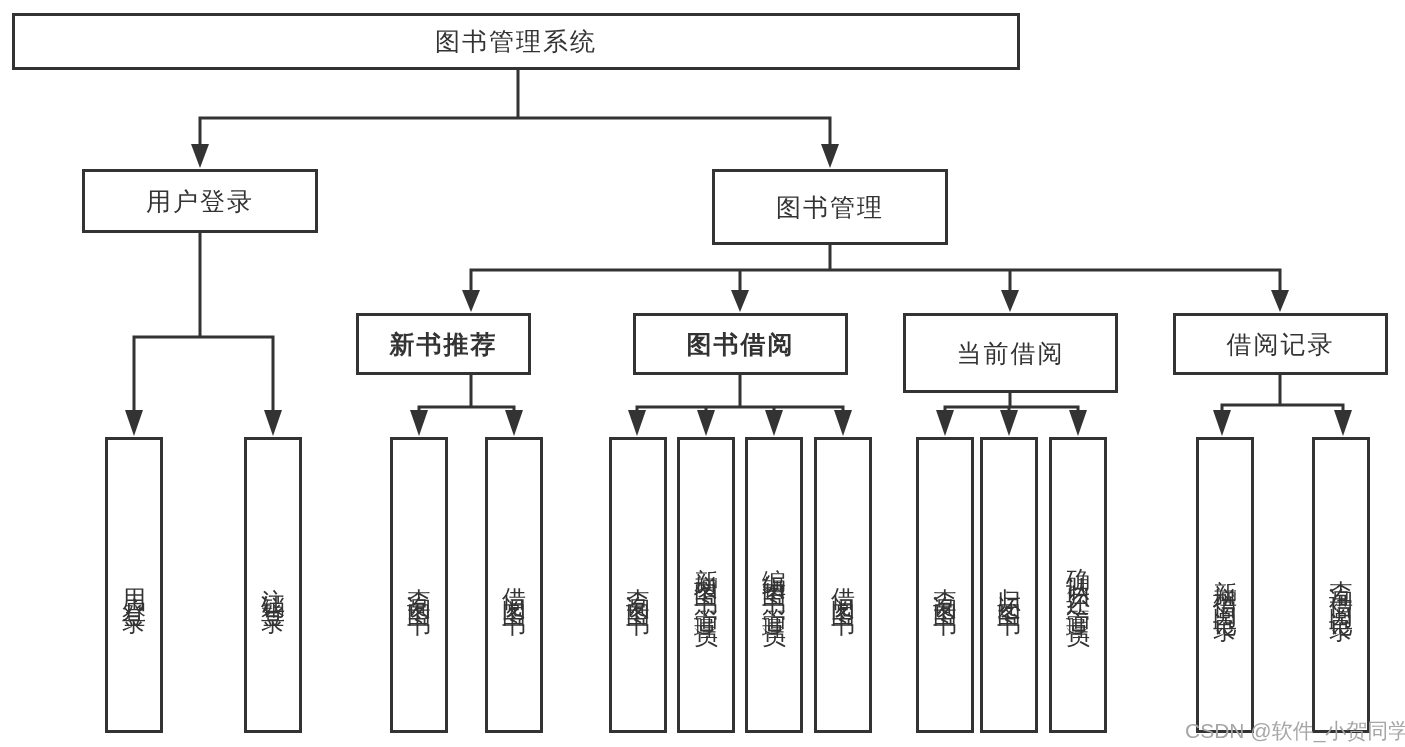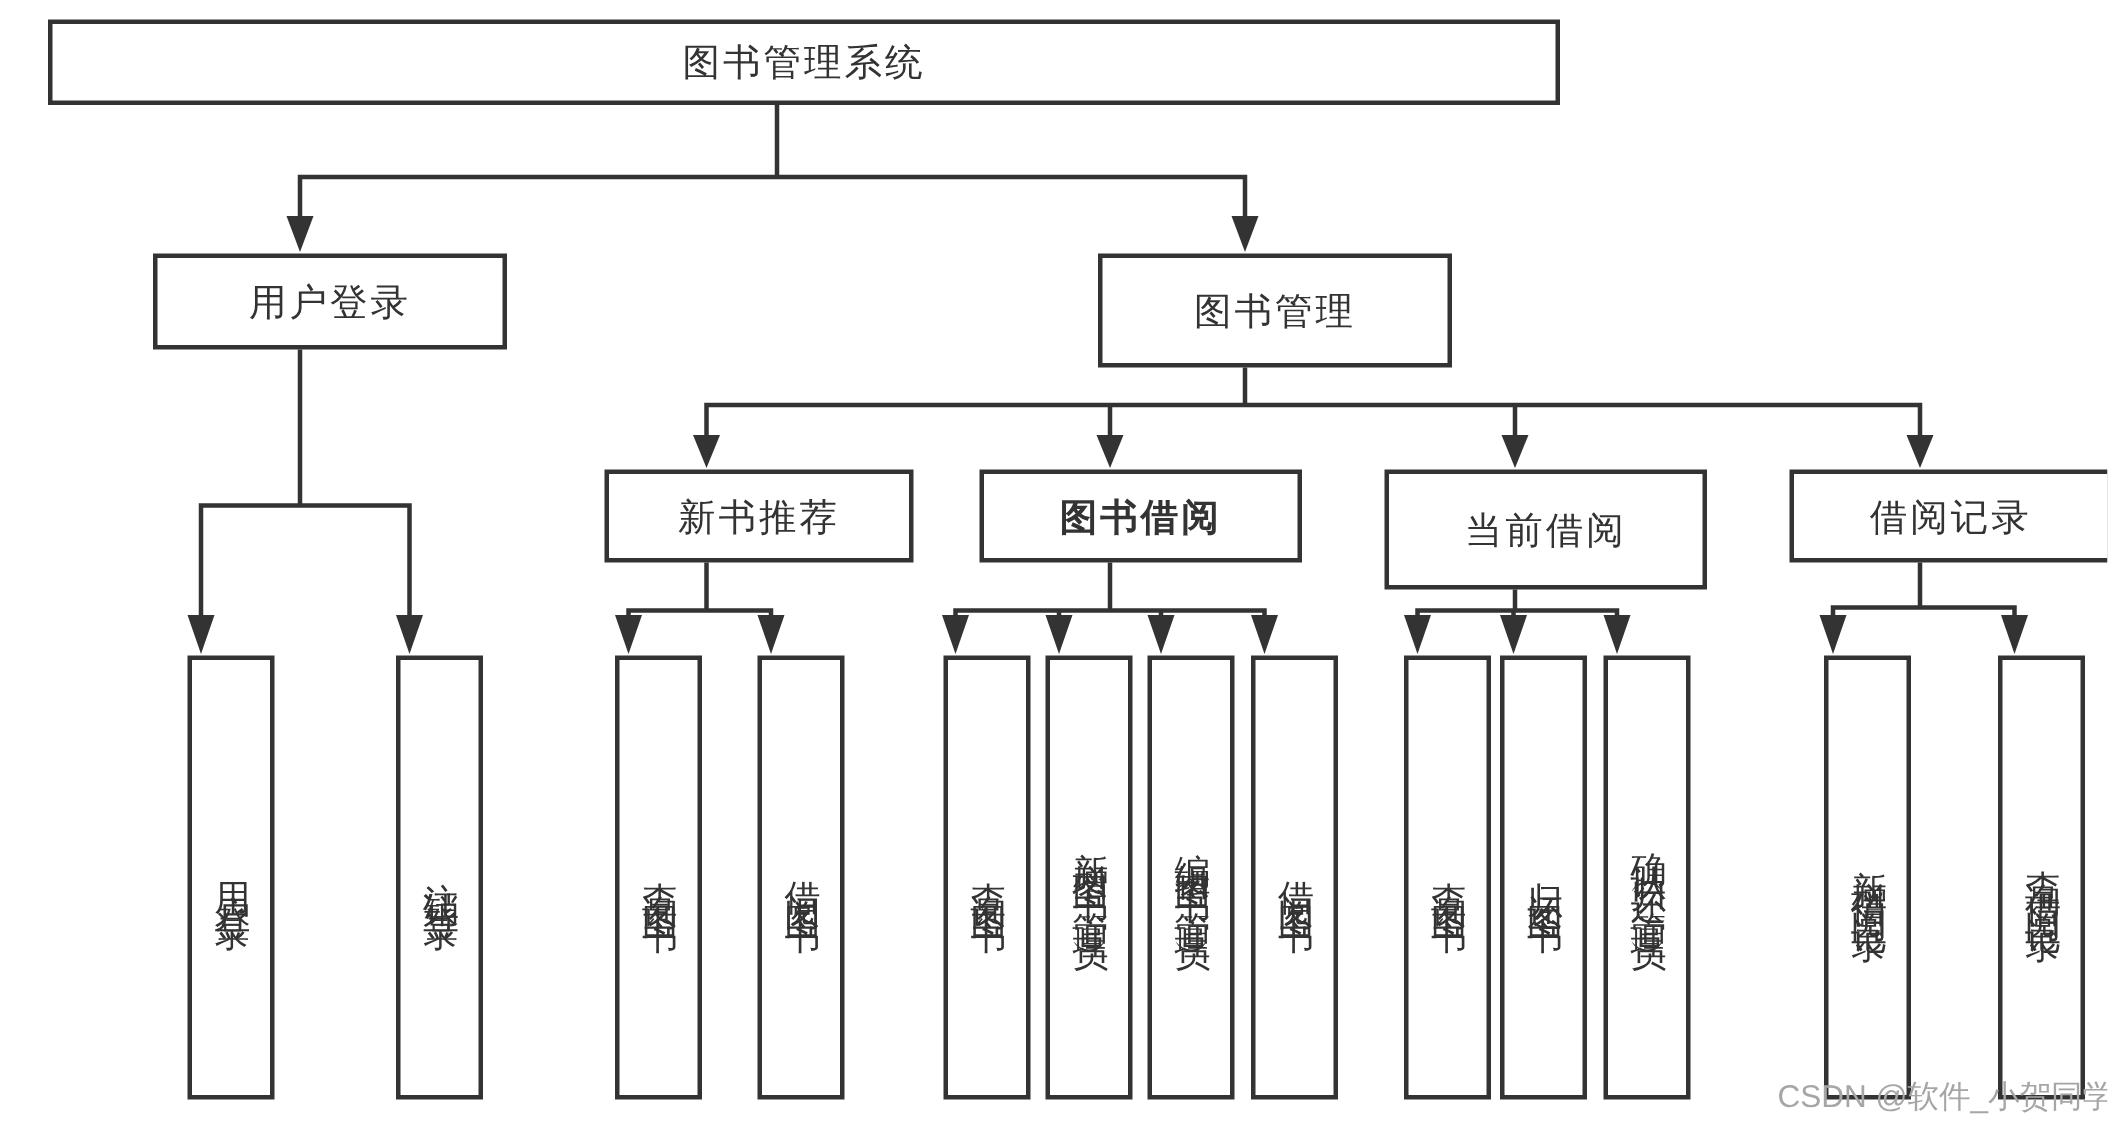--- a/index.html
+++ b/index.html
@@ -33,21 +33,20 @@
   .connector polygon { fill: var(--line); stroke: none; }
   .node {
     position: absolute;
     background: var(--box-bg);
     border: 3px solid var(--line);
     color: var(--text);
     display: flex;
     align-items: center;
     justify-content: center;
     text-align: center;
-    margin-left: 20px;
   }
   .node.h { font-size: 25px; letter-spacing: 2px; }
   .node.leaf {
     font-size: 24px;
     writing-mode: vertical-rl;
     text-orientation: upright;
     letter-spacing: 8px;
     line-height: 1;
     overflow: hidden;
   }
@@ -102,21 +101,21 @@
     <path d="M1280 375 V405 M1222 405 H1343 M1222 405 V412 M1343 405 V412"></path>
     <polygon points="1213,410 1231,410 1222,436"></polygon>
     <polygon points="1334,410 1352,410 1343,436"></polygon>
   </svg>
 
   <div class="node h" style="left:12px; top:13px; width:1008px; height:57px;">图书管理系统</div>
 
   <div class="node h" style="left:82px; top:169px; width:236px; height:64px;">用户登录</div>
   <div class="node h" style="left:712px; top:169px; width:236px; height:76px;">图书管理</div>
 
-  <div class="node h" style="left:383px; top:313px; width:206px; height:62px;">新书推荐</div>
+  <div class="node h" style="left:356px; top:313px; width:175px; height:62px;font-weight:bold;">新书推荐</div>
   <div class="node h" style="left:633px; top:313px; width:215px; height:62px;font-weight:bold;">图书借阅</div>
   <div class="node h" style="left:903px; top:313px; width:215px; height:80px;">当前借阅</div>
   <div class="node h" style="left:1173px; top:313px; width:215px; height:62px;">借阅记录</div>
 
   <div class="node leaf" style="left:105px; top:437px; width:58px; height:296px;">用户登录</div>
   <div class="node leaf" style="left:244px; top:437px; width:58px; height:296px;">注销登录</div>
 
   <div class="node leaf" style="left:390px; top:437px; width:58px; height:296px;">查询图书</div>
   <div class="node leaf" style="left:485px; top:437px; width:58px; height:296px;">借阅图书</div>
 

